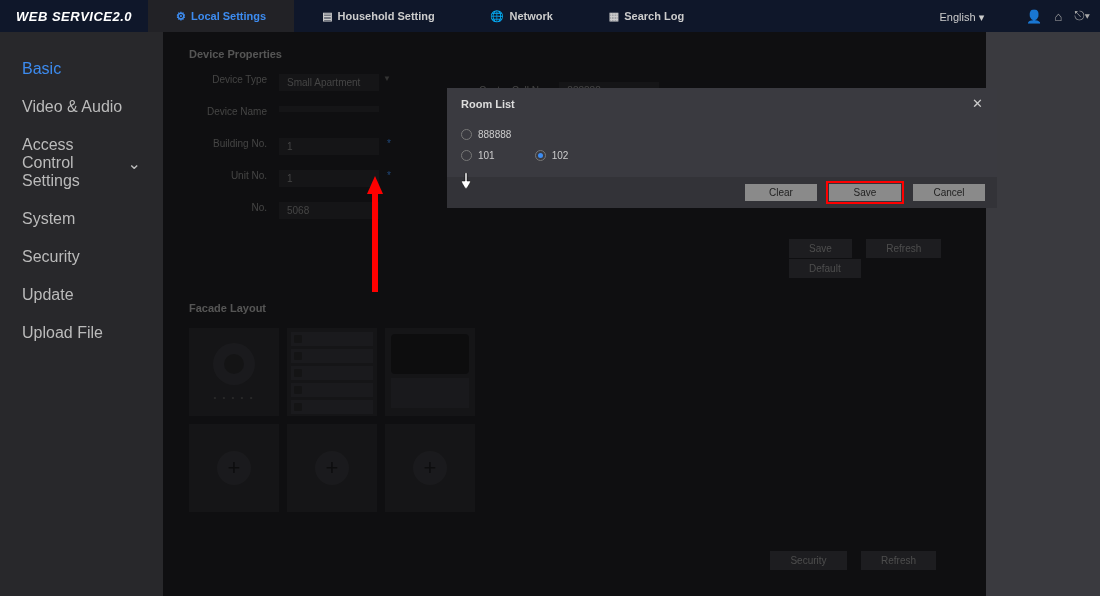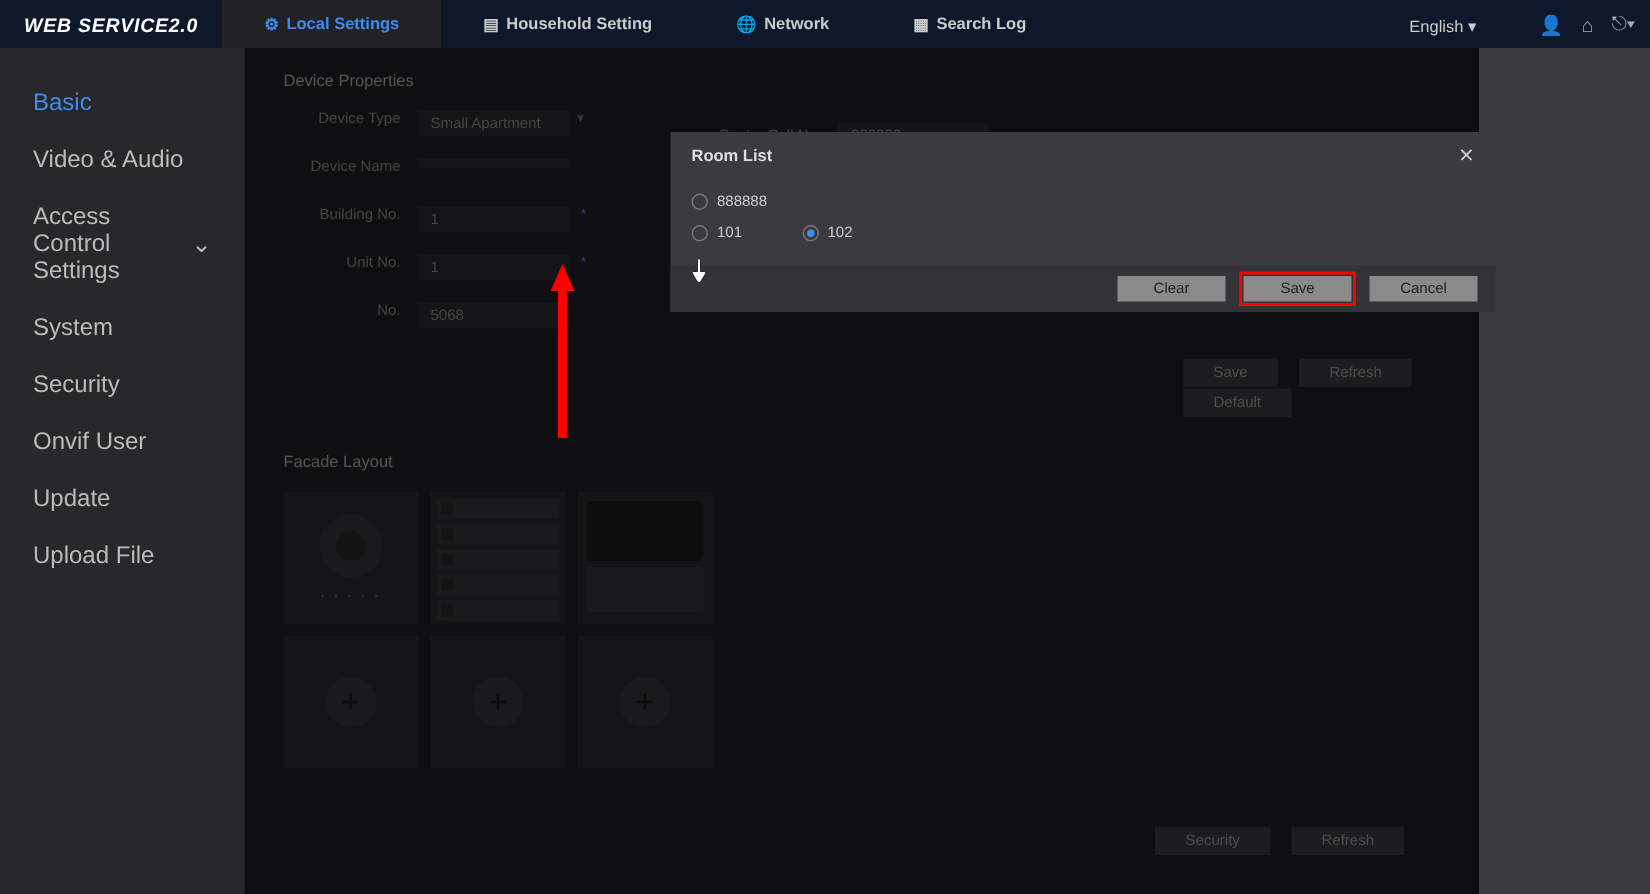--- a/index.html
+++ b/index.html
@@ -17,21 +17,21 @@
 
 .main { display: flex; height: 564px; }
 .sidebar { width: 163px; background: #28282b; padding-top: 18px; }
 .sidebar-item { padding: 10px 22px; color: #bbb; font-size: 16px; cursor: pointer; display: flex; justify-content: space-between; align-items: center; }
 .sidebar-item.active { color: #3d8cf0; }
 
 .content-wrap { flex: 1; display: flex; }
 .content { width: 823px; background: #1f1f22; padding: 16px 26px; position: relative; }
 .content-right { flex: 1; background: #3a3a3f; }
 
-.section-title { color: #aaa; font-size: 11px; margin-bottom: 14px; }
+.section-title { color: #aaa; font-size: 11px; margin-bottom: 14px; font-weight: bold; }
 
 .form-row { display: flex; align-items: flex-start; height: 26px; margin-bottom: 6px; }
 .form-label { width: 90px; text-align: right; color: #888; font-size: 10px; padding-right: 12px; }
 .form-select { background: #2a2a2e; color: #888; border: none; font-size: 10px; padding: 3px 8px; width: 100px; }
 .dropdown-arrow { color: #666; font-size: 8px; margin-left: 4px; }
 .form-input { background: #2a2a2e; border: none; color: #888; font-size: 10px; padding: 3px 8px; width: 100px; }
 .form-row2 { display: flex; }
 .col1 { width: 290px; }
 .col2 { display: flex; align-items: center; }
 .col2-label { color: #888; font-size: 10px; margin-right: 12px; }
@@ -117,21 +117,20 @@
 <div class="main">
   <div class="sidebar">
     <div class="sidebar-item active">Basic</div>
     <div class="sidebar-item">Video &amp; Audio</div>
     <div class="sidebar-item">
         <span>Access Control Settings</span>
         <span>⌄</span>
       </div>
     <div class="sidebar-item">System</div>
     <div class="sidebar-item">Security</div>
-    <div class="sidebar-item">Onvif User</div>
     <div class="sidebar-item">Update</div>
     <div class="sidebar-item">Upload File</div>
   </div>
 
   <div class="content-wrap">
     <div class="content">
       <div class="section-title">Device Properties</div>
 
       <div class="form-row2">
         <div class="col1 form-row">

